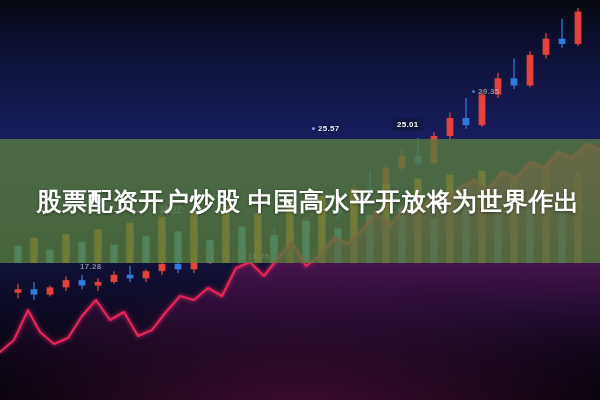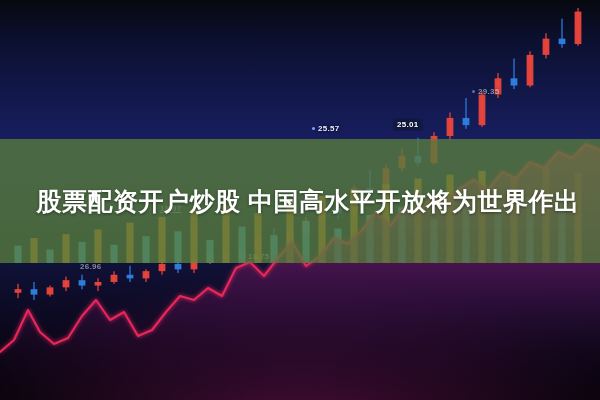--- a/index.html
+++ b/index.html
@@ -209,21 +209,21 @@
       <path d="M0 352 L14 340 L28 310 L40 332 L54 344 L68 338 L82 316 L96 300 L110 320 L124 312 L138 336 L152 330 L166 312 L180 296 L194 300 L208 288 L222 296 L236 268 L250 262 L264 276 L278 258 L292 242 L306 266 L320 256 L334 238 L348 244 L362 230 L376 212 L390 226 L404 208 L418 214 L432 196 L446 204 L460 188 L474 180 L488 190 L502 172 L516 178 L530 162 L544 168 L558 152 L572 158 L586 144 L600 150 L600 400 L0 400 Z" fill="url(#areaGrad)"></path>
       <path d="M0 352 L14 340 L28 310 L40 332 L54 344 L68 338 L82 316 L96 300 L110 320 L124 312 L138 336 L152 330 L166 312 L180 296 L194 300 L208 288 L222 296 L236 268 L250 262 L264 276 L278 258 L292 242 L306 266 L320 256 L334 238 L348 244 L362 230 L376 212 L390 226 L404 208 L418 214 L432 196 L446 204 L460 188 L474 180 L488 190 L502 172 L516 178 L530 162 L544 168 L558 152 L572 158 L586 144 L600 150" fill="none" stroke="#e8265a" stroke-width="2.1" stroke-linejoin="round" stroke-linecap="round" filter="url(#lineGlow)"></path>
     </svg>
 
   <div id="tags" style="left:0;top:0;width:600px;height:400px;">
       <div class="tag" style="left: 312px; top: 124px; position: absolute;"><span class="dot"></span><span>25.57</span></div>
       <div class="tag tagbox" style="left: 393px; top: 118px; position: absolute;"><span>25.01</span></div>
       <div class="tag dim" style="left: 472px; top: 87px; position: absolute;"><span class="dot"></span><span>29.35</span></div>
       <div class="tag ongreen" style="left: 160px; top: 204px; position: absolute; text-decoration: underline;"><span>18.07</span></div>
       <div class="tag ongreen" style="left: 248px; top: 240px; position: absolute; margin-top: 12px;"><span>18.75</span></div>
-      <div class="tag dim" style="left: 80px; top: 262px; position: absolute;"><span>26.96</span></div>
+      <div class="tag dim" style="left: 80px; top: 262px; position: absolute;"><span>17.28</span></div>
     </div>
 
   <div class="green-band"></div>
   <div class="headline">
     <span class="l1">股票配资开户炒股  中国高水平开放将为世界作出</span>
   </div>
 
 </div>
 
 </body></html>

